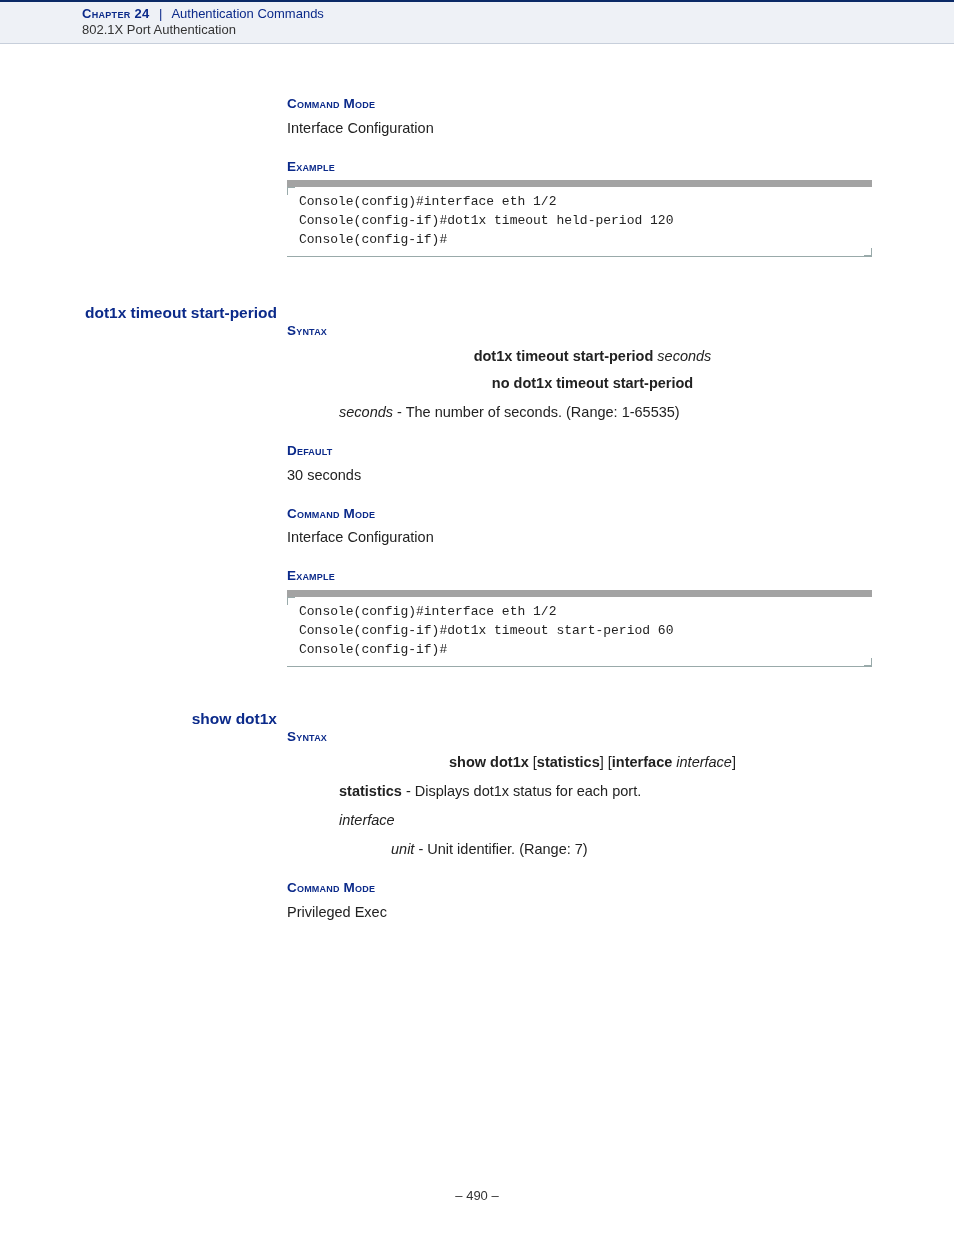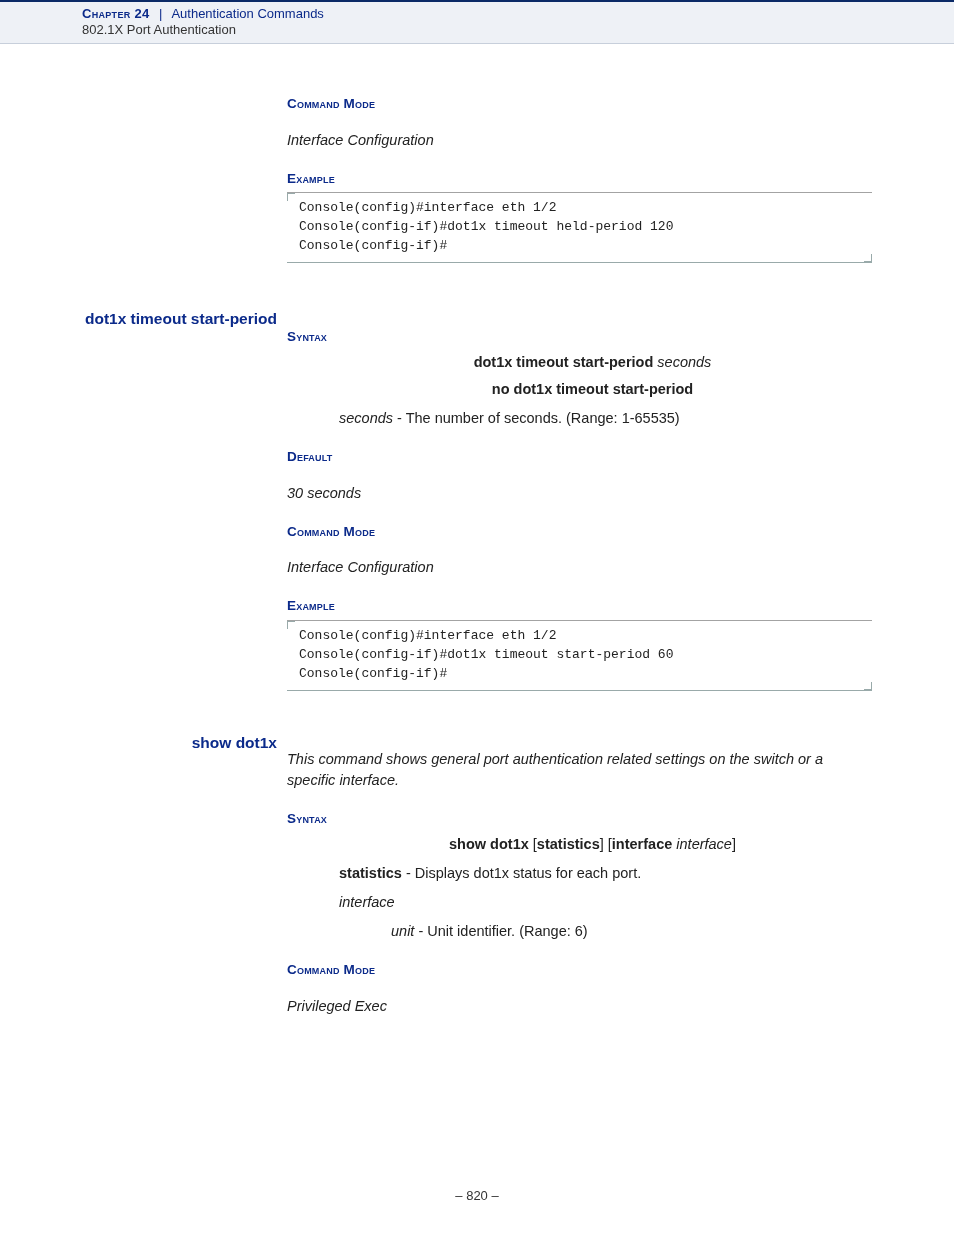--- a/index.html
+++ b/index.html
@@ -72,30 +72,29 @@
   }
   .section-label {
     font-variant: small-caps;
     color: #0b2a8a;
     font-weight: bold;
     font-size: 13.5px;
     letter-spacing: 0.2px;
     margin-top: 18px;
   }
   .body-text {
-    margin-top: 16px;
-    font-style: italic;
+    margin-top: 4px;
   }
   .indent1 { padding-left: 26px; margin-top: 6px; text-align: center; }
   .indent2 { padding-left: 52px; margin-top: 6px; }
   .indent3 { padding-left: 78px; margin-top: 6px; }
   .bold { font-weight: bold; }
   .ital { font-style: italic; }
   .code-block {
-    border-top: 1px solid #a3a3a3;
+    border-top: 7px solid #a3a3a3;
     border-bottom: 1px solid #9aa;
     position: relative;
     padding: 6px 0 6px 12px;
     margin-top: 4px;
     font-family: "Courier New", monospace;
     font-size: 13px;
     white-space: pre;
     color: #222;
   }
   .code-block::before {
@@ -183,38 +182,37 @@
 Console(config-if)#dot1x timeout start-period 60
 Console(config-if)#</div>
       </div>
     </div>
 
     <div class="row" style="margin-top:42px">
       <div class="left-col">
         <div class="cmd-name">show dot1x</div>
       </div>
       <div class="right-col">
-        <div class="body-text">This command shows general port authentication related settings on the switch or a specific interface.</div>
 
         <div class="section-label">Syntax</div>
         <div class="indent1">
           <span class="bold">show dot1x</span>
           <span>[</span><span class="bold">statistics</span><span>] [</span><span class="bold">interface</span><span> </span><span class="ital">interface</span><span>]</span>
         </div>
         <div class="indent2 sp">
           <span class="bold">statistics</span><span> - Displays dot1x status for each port.</span>
         </div>
         <div class="indent2 sp">
           <span class="ital">interface</span>
         </div>
         <div class="indent3 sp" style="padding-left:104px">
-          <span class="ital">unit</span><span> - Unit identifier. (Range: 6)</span>
+          <span class="ital">unit</span><span> - Unit identifier. (Range: 7)</span>
         </div>
 
         <div class="section-label">Command Mode</div>
         <div class="body-text">Privileged Exec</div>
       </div>
     </div>
 
   </div>
 
-  <div class="page-num">–  820  –</div>
+  <div class="page-num">–  490  –</div>
 </div>
 
 </body></html>

